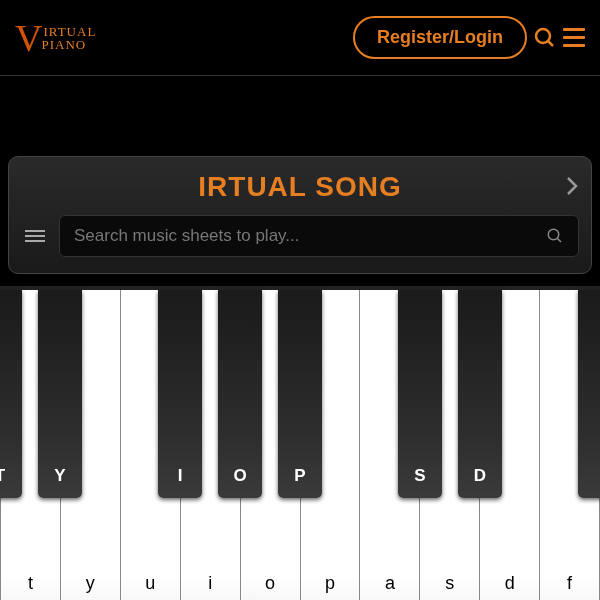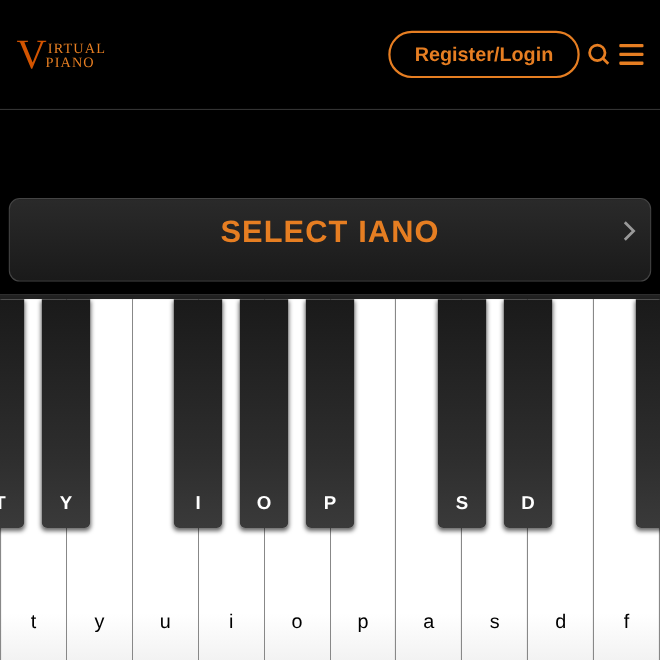--- a/index.html
+++ b/index.html
@@ -1,17 +1,17 @@
 <!DOCTYPE html>
 <html><head>
 <meta charset="utf-8">
 <style>
 *{margin:0;padding:0;box-sizing:border-box}
 body{width:600px;height:600px;background:#000;font-family:Arial,sans-serif;overflow:hidden}
-.header{height:100px;background:#000;display:flex;align-items:center;padding:0 15px;border-bottom:1px solid #333;position:relative}
+.header{height:76px;background:#000;display:flex;align-items:center;padding:0 15px;border-bottom:1px solid #333;position:relative}
 .logo{color:#e67e22;font-family:serif;font-size:13px;line-height:1;letter-spacing:1px}
 .logo-v{font-size:38px;font-family:'Old English Text MT',serif;display:inline-block;vertical-align:middle;color:#d35400}
 .logo-text{display:inline-block;vertical-align:middle}
 .header-right{margin-left:auto;display:flex;align-items:center;gap:6px}
 .register-btn{border:2px solid #e67e22;border-radius:24px;color:#e67e22;padding:9px 22px;font-size:18px;font-weight:700;background:transparent;cursor:pointer}
 .search-icon-top{width:24px;height:24px;color:#e67e22;cursor:pointer}
 .hamburger{display:flex;flex-direction:column;gap:5px;cursor:pointer}
 .hamburger span{width:22px;height:3px;background:#e67e22;border-radius:1px}
 .gap{height:80px;background:#000}
 .song-panel{margin:0 8px;background:linear-gradient(#2a2a2a,#1a1a1a);border:1px solid #444;border-radius:10px;padding:14px 12px 16px;position:relative}
@@ -53,25 +53,39 @@
         <span></span>
         <span></span>
         <span></span>
       </div>
   </div>
 </div>
 
 <div class="gap"></div>
 
 <div class="song-panel">
-  <div class="song-title">SELECT IANO</div>
+  <div class="song-title">IRTUAL SONG</div>
   <div class="chevron">
     <svg width="14" height="22" viewBox="0 0 14 22" fill="none" stroke="#999" stroke-width="2.5">
         <polyline points="3,3 11,11 3,19"></polyline>
       </svg>
+  </div>
+  <div class="search-row">
+    <div class="list-icon">
+        <span></span>
+        <span></span>
+        <span></span>
+      </div>
+    <div class="search-box">
+      <input class="search-input" placeholder="Search music sheets to play..." style="">
+      <svg class="search-icon-small" viewBox="0 0 24 24" fill="none" stroke="currentColor" stroke-width="2">
+          <circle cx="10" cy="10" r="7"></circle>
+          <line x1="20" y1="20" x2="15" y2="15"></line>
+        </svg>
+    </div>
   </div>
 </div>
 
 <div class="piano">
   <div class="white-keys" id="white-keys">
       <div class="white-key">
         <span class="white-label">t</span>
       </div>
       <div class="white-key">
         <span class="white-label">y</span>

